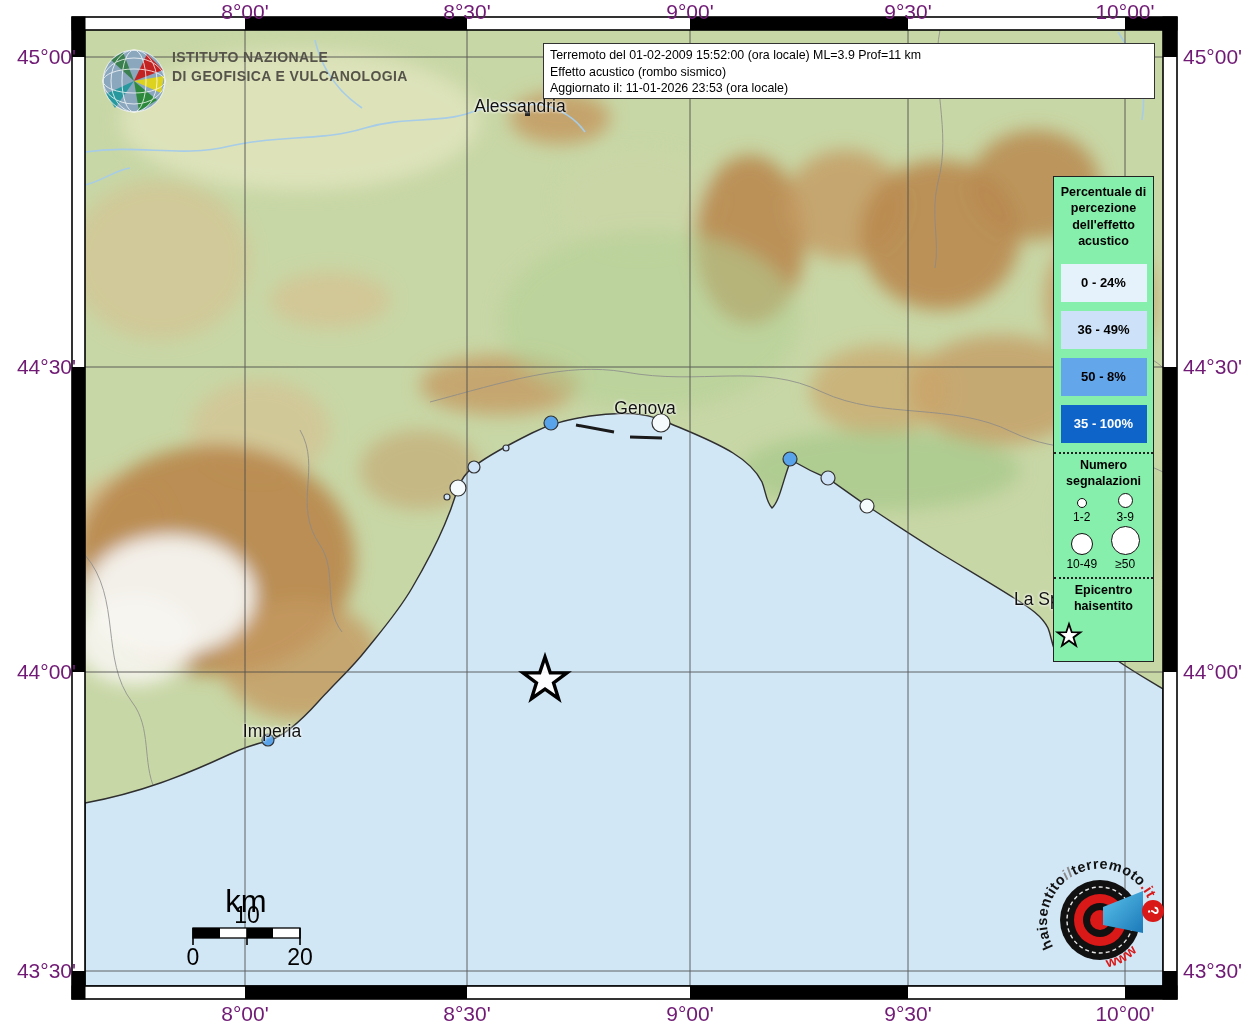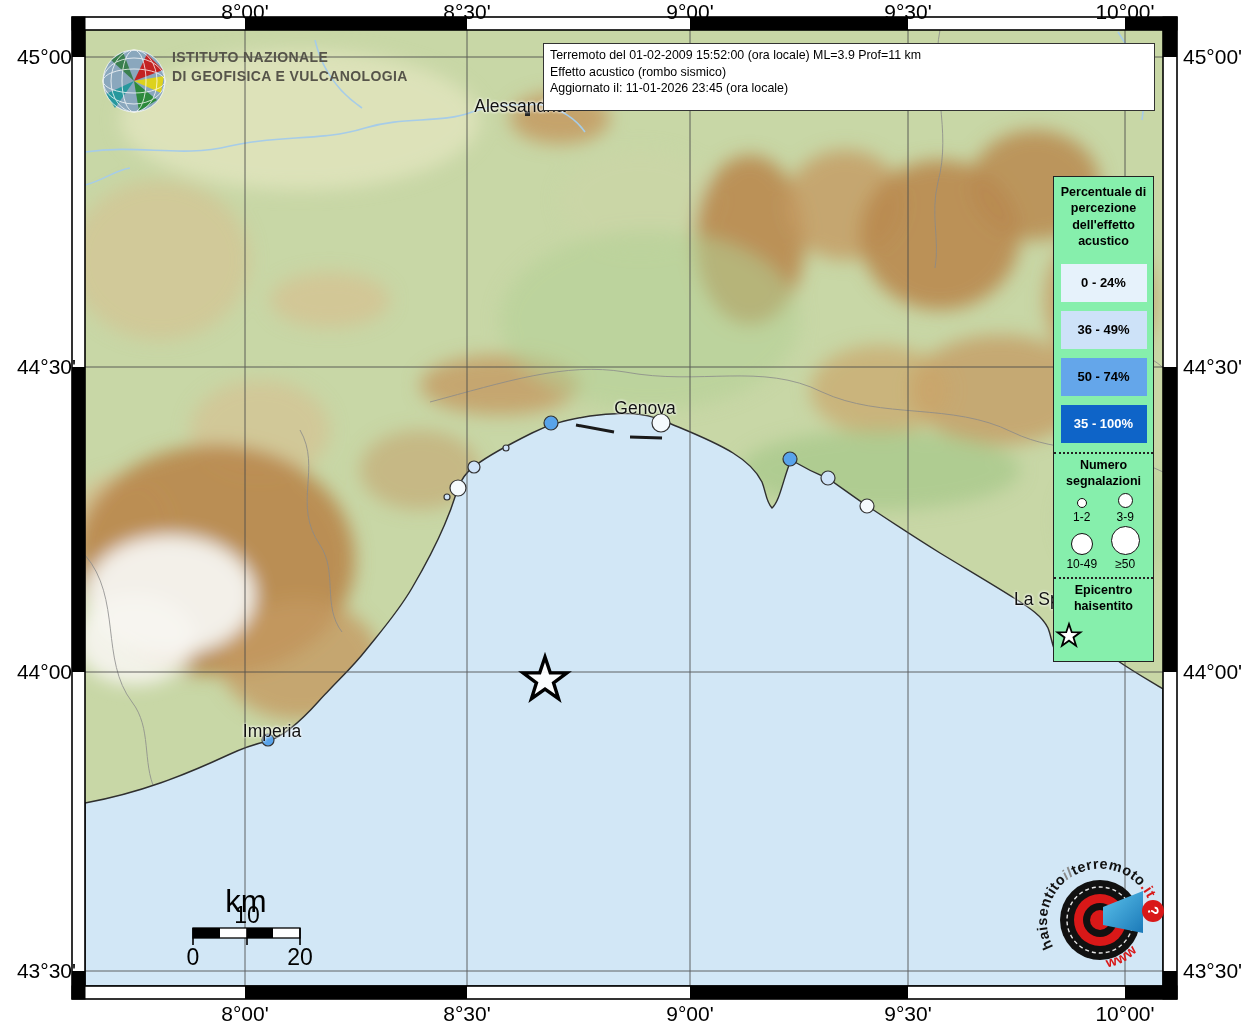--- a/index.html
+++ b/index.html
@@ -1,26 +1,26 @@
 <!DOCTYPE html>
 <html><head>
 <meta charset="utf-8">
 <style>
   html,body{margin:0;padding:0;background:#fff;}
   body{width:1255px;height:1024px;position:relative;overflow:hidden;
        font-family:"Liberation Sans","DejaVu Sans",sans-serif;color:#000;}
   .stage{position:absolute;inset:0;}
   svg{display:block;}
-  .axis-label{position:absolute;font-size:21px;color:#000000;white-space:nowrap;}
+  .axis-label{position:absolute;font-size:21px;color:#701a75;white-space:nowrap;}
   .axis-top,.axis-bottom{width:90px;text-align:center;}
   .axis-left{width:76px;text-align:right;height:24px;line-height:24px;}
   .axis-right{width:80px;text-align:left;height:24px;line-height:24px;}
   .city-label{position:absolute;font-size:17.5px;color:#111;text-align:center;
               text-shadow:0 0 3px #fff,0 0 3px #fff;white-space:nowrap;z-index:3;}
-  .info-box{position:absolute;left:543px;top:43px;width:612px;height:68px;
+  .info-box{position:absolute;left:543px;top:43px;width:612px;height:56px;
             background:#fff;border:1px solid #333;z-index:6;
             font-size:12.4px;line-height:1.33;padding:3px 6px;box-sizing:border-box;}
   .legend{position:absolute;left:1053px;top:176px;width:101px;background:#86efac;
           border:1.5px solid #222;z-index:5;box-sizing:border-box;text-align:center;}
   .legend-title{font-weight:bold;font-size:12.5px;line-height:1.3;padding:7px 2px 6px 2px;}
   .swatch{width:86px;height:38px;margin:9px auto;line-height:38px;
           font-weight:bold;font-size:13px;}
   .legend-sep{border-top:2px dotted #222;margin:0;}
   .legend-sub{font-weight:bold;font-size:12.5px;line-height:1.25;padding:4px 2px 2px 2px;}
   .circ-grid{display:grid;grid-template-columns:1fr 1fr;align-items:end;
@@ -226,28 +226,28 @@
   <div class="city-label" style="left:1014px;top:589px;width:95px;text-align:left;">La Spezia</div>
 
   <div class="ingv-text">
     <div>ISTITUTO NAZIONALE</div>
     <div>DI GEOFISICA E VULCANOLOGIA</div>
   </div>
 
   <div class="info-box">
     <div>Terremoto del 01-02-2009 15:52:00 (ora locale) ML=3.9 Prof=11 km</div>
     <div>Effetto acustico (rombo sismico)</div>
-    <div>Aggiornato il: 11-01-2026 23:45 (ora locale)</div>
+    <div>Aggiornato il: 11-01-2026 23:53 (ora locale)</div>
   </div>
 
   <div class="legend">
     <div class="legend-title">Percentuale di percezione dell'effetto acustico</div>
     <div class="swatch" style="background: rgb(230, 242, 251); color: rgb(0, 0, 0);">0 - 24%</div>
     <div class="swatch" style="background: rgb(205, 226, 248); color: rgb(0, 0, 0);">36 - 49%</div>
-    <div class="swatch" style="background: rgb(100, 166, 234); color: rgb(0, 0, 0);">50 - 74%</div>
+    <div class="swatch" style="background: rgb(100, 166, 234); color: rgb(0, 0, 0);">50 - 8%</div>
     <div class="swatch" style="background: rgb(14, 100, 200); color: rgb(255, 255, 255);">35 - 100%</div>
 
     <div class="legend-sep"></div>
     <div class="legend-sub">Numero segnalazioni</div>
     <div class="circ-grid">
       <span class="circ" style="width:8px;height:8px;"></span>
       <span class="circ" style="width:13px;height:13px;"></span>
       <span class="circ-lab">1-2</span>
       <span class="circ-lab">3-9</span>
       <span class="circ" style="width:20px;height:20px;"></span>

